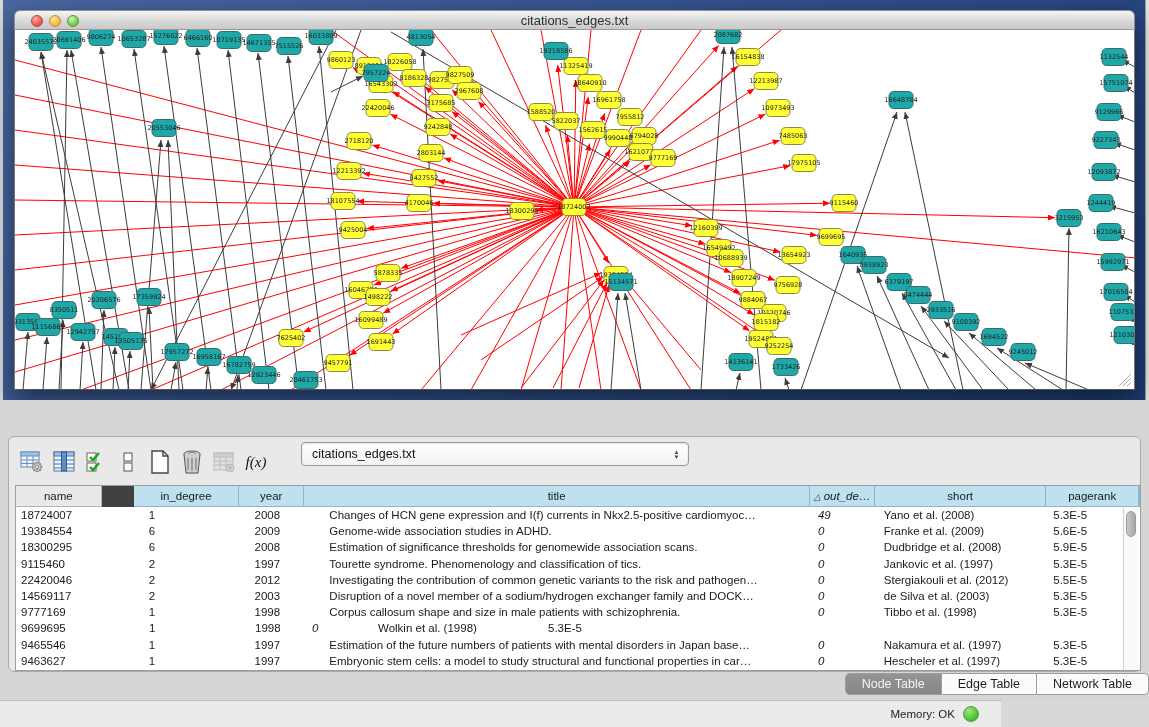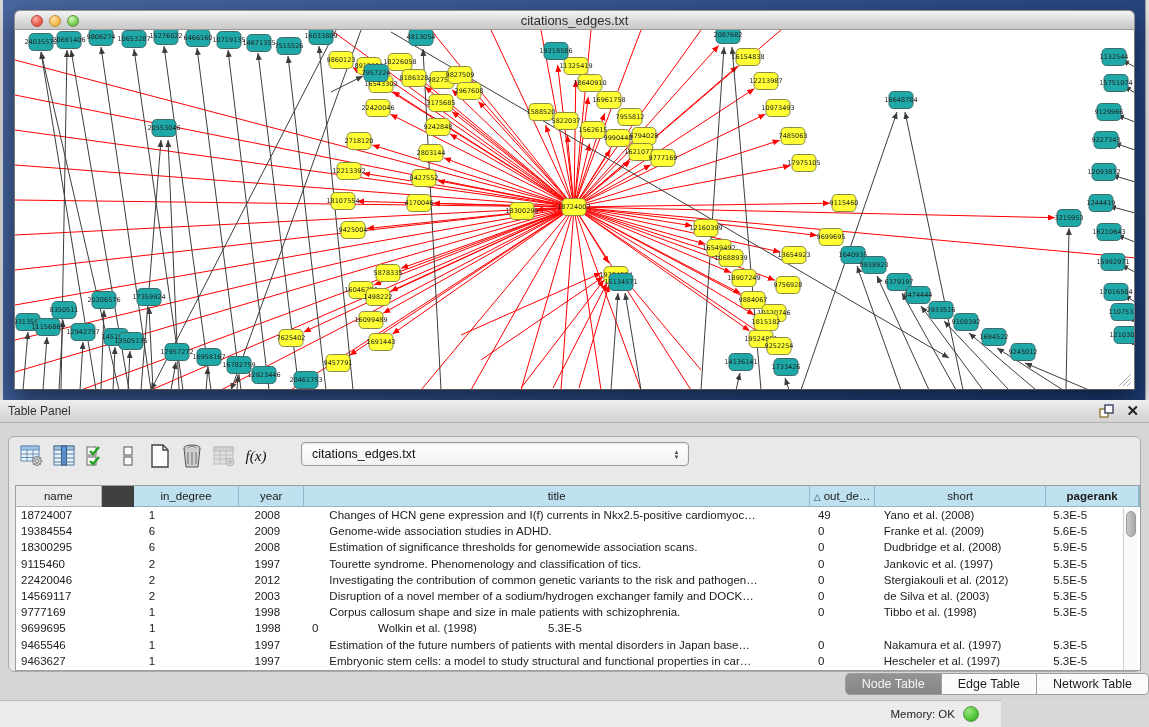--- a/index.html
+++ b/index.html
@@ -35,40 +35,40 @@
   #tp-header { position:relative; height:23px;
     background:linear-gradient(#efefef,#dcdcdc 60%,#d2d2d2); border-bottom:1px solid #b2b2b2; }
   #tp-title { position:absolute; left:8px; top:4px; font-size:12px; color:#333; }
   #tp-float { position:absolute; right:34px; top:4px; width:16px; height:16px; }
   #tp-close { position:absolute; right:10px; top:2px; font-size:15px; font-weight:bold; color:#222; cursor:default; }
 
   #tp-container { position:absolute; left:8px; top:36px; width:1133px; height:236px;
     background:#e9e9e9; border:1px solid #aaa; border-radius:6px; }
 
   
-  #tp-toolbar { position:absolute; left:10px; top:6px; height:32px; display:flex; align-items:flex-start; gap:6px; }
+  #tp-toolbar { position:absolute; left:10px; top:6px; height:32px; display:flex; align-items:flex-end; gap:6px; }
   .tbtn { width:26px; height:26px; display:flex; align-items:center; justify-content:center; }
   .fx { font-family:"Liberation Serif", serif; font-style:italic; font-size:15px; color:#111; }
   #net-select { position:absolute; left:292px; top:5px; width:388px; height:24px; background:linear-gradient(#ffffff,#f2f2f2);
     border:1px solid #9a9a9a; border-radius:4px; box-shadow:inset 0 1px 2px rgba(0,0,0,.12); }
   #net-select-value { position:absolute; left:10px; top:4px; font-size:12.5px; color:#111; }
   #net-select-stepper { position:absolute; right:6px; top:3px; width:11px; height:18px; display:flex; flex-direction:column;
     align-items:center; justify-content:center; color:#444; font-size:6px; line-height:5px; }
 
   
   #tp-table { position:absolute; left:6px; top:48px; width:1126px; height:186px; background:#fff;
     border:1px solid #9e9e9e; font-size:11.5px; color:#1a1a1a; overflow:hidden; }
   .trow { display:flex; height:16.2px; line-height:16px; white-space:nowrap; }
   .thead { height:21px; line-height:20px; background:#404040; }
   .thead .cell { background:#bfe0ef; border-right:1px solid #8fb6c9; border-bottom:1px solid #8fb6c9;
     text-align:center; font-size:11.5px; color:#1a1a1a; overflow:hidden; }
   .thead .cell.graycell { background:#e9e9e9; border-right:1px solid #b5b5b5; border-bottom:1px solid #b5b5b5; }
   .cell { overflow:hidden; text-overflow:clip; }
   .c0{width:86px; padding-left:5px;} .c1{width:106px; padding-left:15px;margin-left:32px;} .c2{width:65px; padding-left:15px;}
-  .c3{width:508px; padding-left:25px;} .c4{width:65px; padding-left:7px;} .c5{width:172px; padding-left:8px;}
+  .c3{width:508px; padding-left:25px;} .c4{width:65px; padding-left:7px;font-style:italic;} .c5{width:172px; padding-left:8px;}
   .c6{width:93px; padding-left:6px;} .cfill{flex:1;}
   .sort-tri { font-size:9px; color:#246; margin-right:3px; }
   #tp-vscroll { position:absolute; right:2px; top:22px; width:15px; height:162px; background:#fafafa; border-left:1px solid #d0d0d0; }
   #tp-thumb { position:absolute; left:2px; top:3px; width:10px; height:26px; border-radius:5px;
     background:linear-gradient(90deg,#c9c9c9,#a8a8a8); border:1px solid #9a9a9a; }
 
   
   #tp-tabs { position:absolute; left:0; top:273px; width:1149px; height:26px; display:flex; justify-content:flex-end; }
   .seg { height:22px; line-height:21px; padding:0 16px; font-size:12.5px; background:#fbfbfb; color:#1c1c1c;
     border:1px solid #9d9d9d; border-left:none; }
@@ -486,28 +486,20 @@
             <text x="573" y="209.2" text-anchor="middle" font-size="6.5" fill="#222" font-family="&quot;DejaVu Sans&quot;, sans-serif">18724007</text>
           </g>
       </svg>
       <svg id="resize-grip" width="16" height="16">
         <path d="M3,15 L15,3 M7,15 L15,7 M11,15 L15,11" stroke="#aaa" stroke-width="1" fill="none"></path>
       </svg>
     </div>
   </div>
 
   <div id="table-panel">
-    <div id="tp-header">
-      <span id="tp-title">Table Panel</span>
-      <svg id="tp-float" viewBox="0 0 16 16">
-        <rect x="1" y="5" width="8" height="8" fill="#fff" stroke="#8a7a2a" stroke-width="1.4"></rect>
-        <rect x="6" y="1" width="8" height="8" fill="#fff" stroke="#38405e" stroke-width="1.4"></rect>
-      </svg>
-      <span id="tp-close">✕</span>
-    </div>
 
     <div id="tp-container">
       <div id="tp-toolbar">
         <span class="tbtn">
           <svg width="24" height="24" viewBox="0 0 24 24">
             <rect x="1" y="2" width="18" height="15" fill="#eaf3fb" stroke="#6a8fb5"></rect>
             <rect x="1" y="2" width="18" height="4" fill="#9cc3e5" stroke="#6a8fb5"></rect>
             <path d="M1,10 h18 M1,13.5 h18 M7,6 v11 M13,6 v11" stroke="#6a8fb5" stroke-width="1" fill="none"></path>
             <circle cx="17" cy="17" r="4.5" fill="#c9c9c9" stroke="#8a8a8a"></circle>
             <circle cx="17" cy="17" r="1.6" fill="#efefef" stroke="#8a8a8a"></circle>
@@ -571,21 +563,21 @@
       </div>
 
       <div id="tp-table">
         <div class="trow thead" id="thead-row">
             <div class="cell c0 graycell" style="padding-left: 0px;">name</div>
             <div class="cell c1" style="padding-left: 0px;">in_degree</div>
             <div class="cell c2" style="padding-left: 0px;">year</div>
             <div class="cell c3" style="padding-left: 0px;">title</div>
             <div class="cell c4" style="padding-left: 0px;"><span class="sort-tri">△</span>out_de…</div>
             <div class="cell c5" style="padding-left: 0px;">short</div>
-            <div class="cell c6" style="padding-left: 0px; font-weight: bold;">pagerank</div>
+            <div class="cell c6" style="padding-left: 0px;">pagerank</div>
             <div class="cell cfill"></div>
           </div>
         <div id="tbody">
             <div class="trow">
               <div class="cell c0">18724007</div>
               <div class="cell c1">1</div>
               <div class="cell c2">2008</div>
               <div class="cell c3">Changes of HCN gene expression and I(f) currents in Nkx2.5-positive cardiomyoc…</div>
               <div class="cell c4">49</div>
               <div class="cell c5">Yano et al. (2008)</div>

